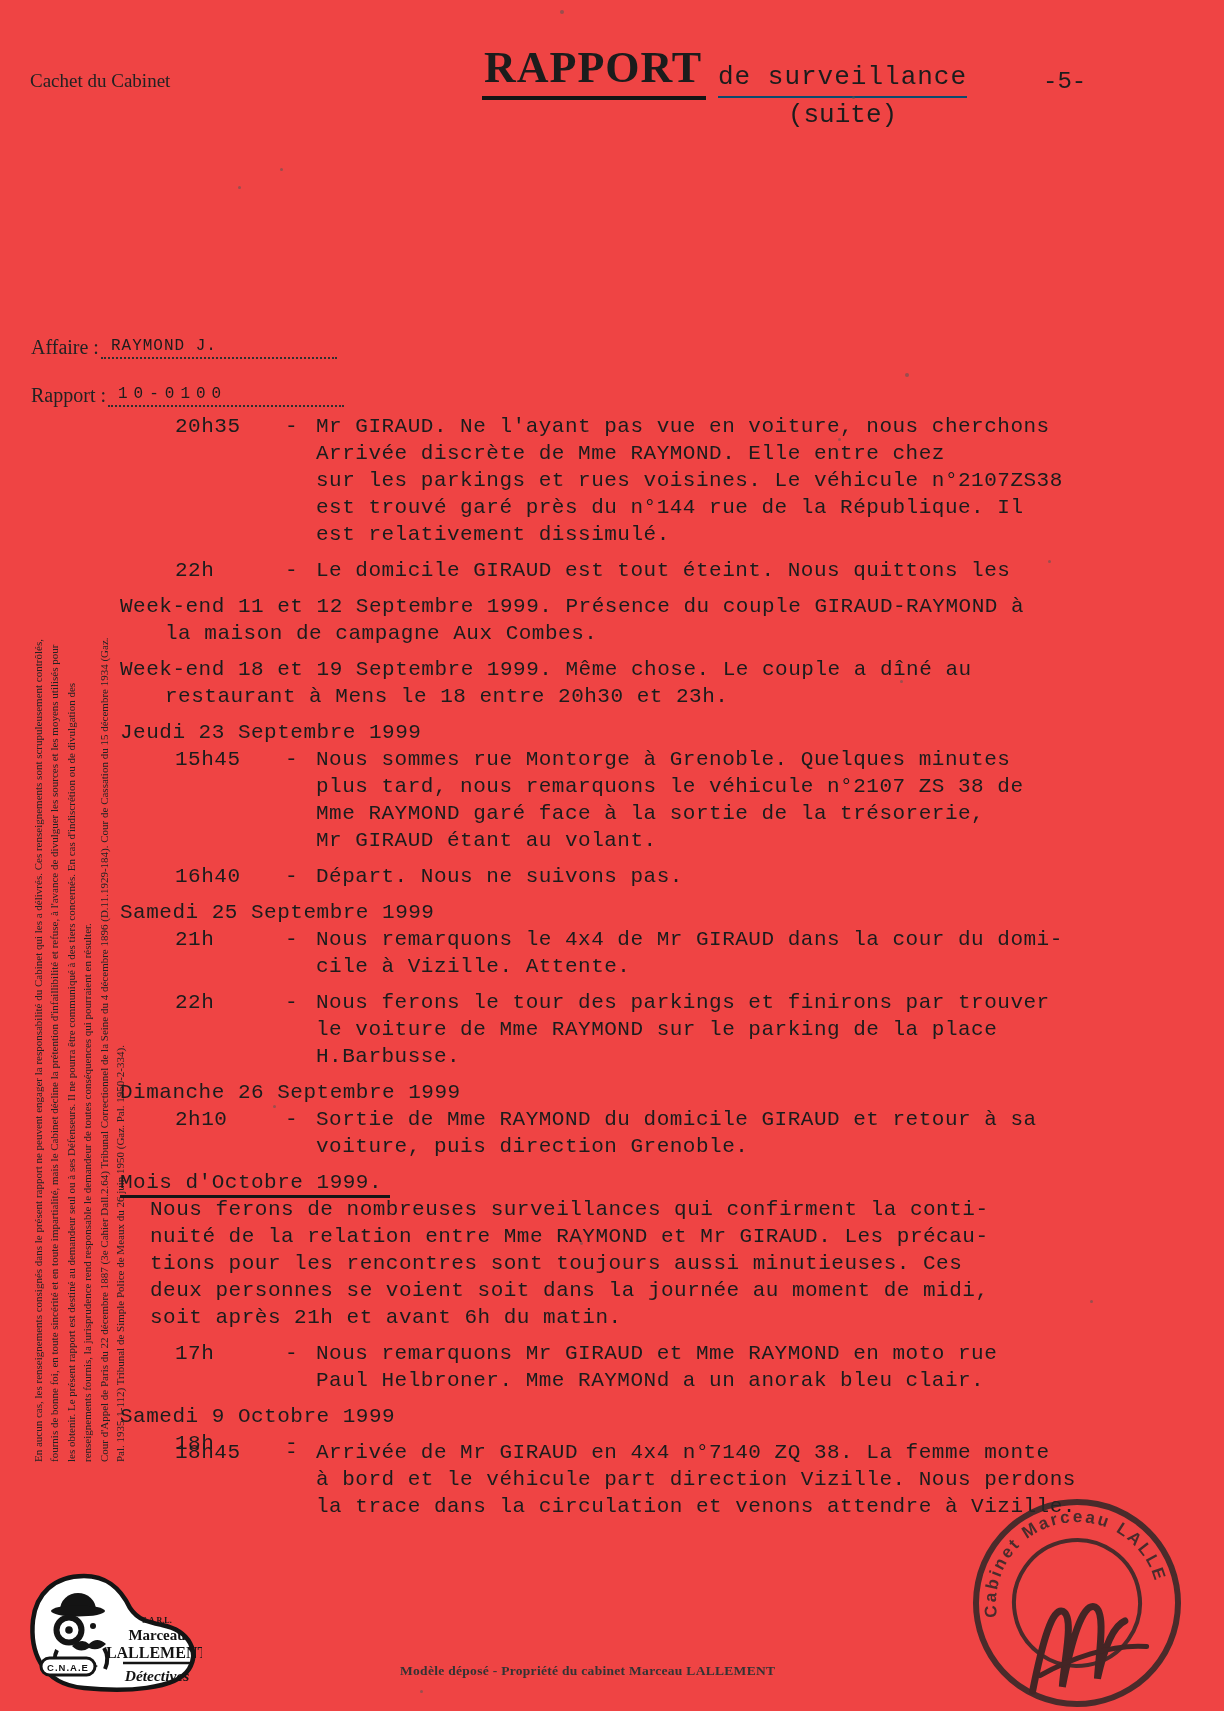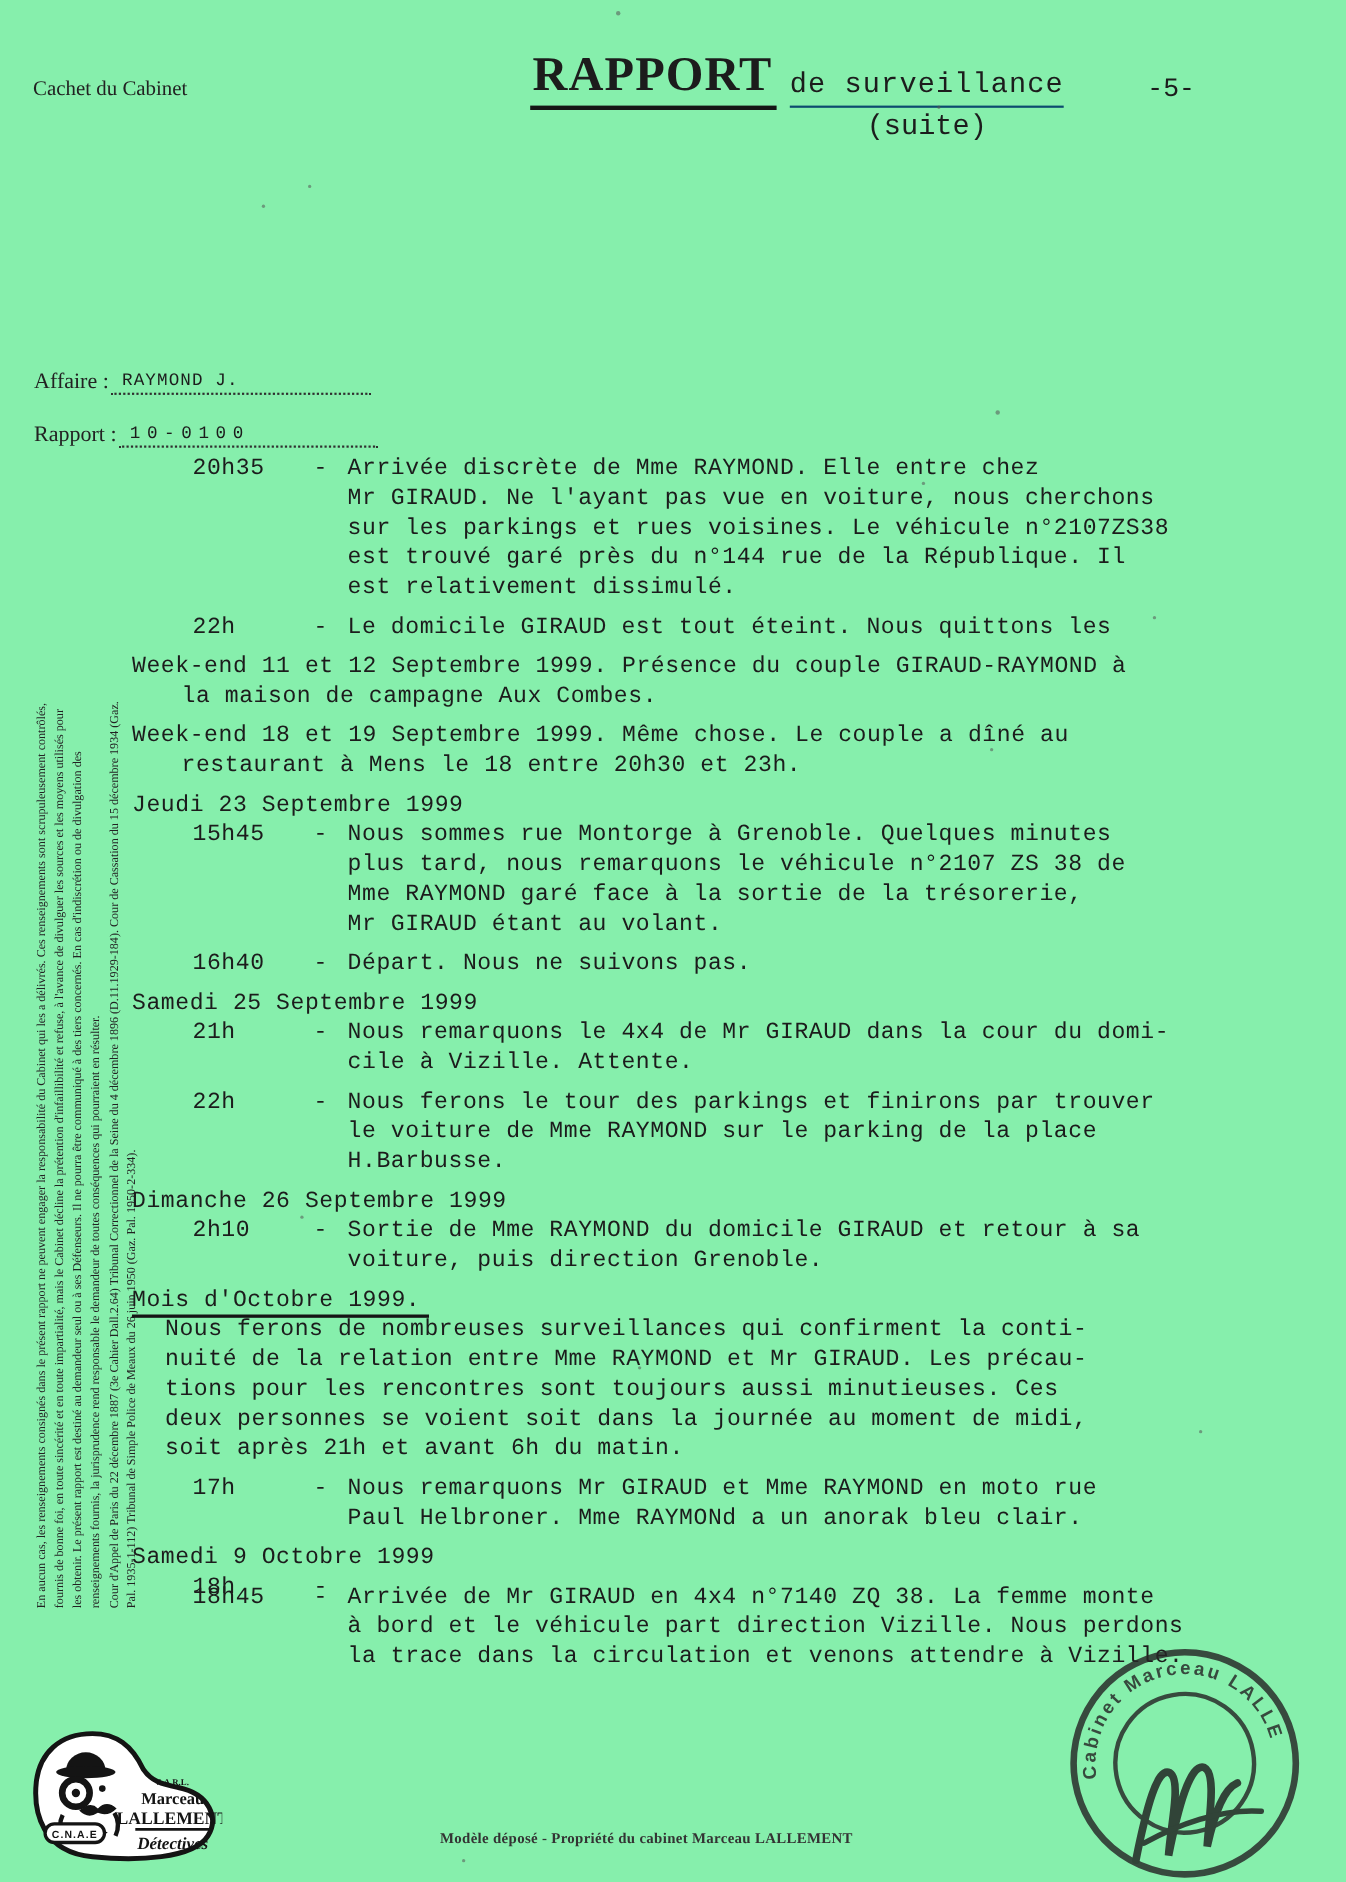--- a/index.html
+++ b/index.html
@@ -1,19 +1,19 @@
 <!DOCTYPE html>
 <html><head>
 <meta charset="utf-8">
 <style>
   * { margin:0; padding:0; box-sizing:border-box; }
   html,body { background:#e8e8e8; }
   .page {
     position:relative; width:1224px; height:1711px; margin:0 auto;
-    background:#86efac; overflow:hidden; color:#1c1c1c;
+    background:#ef4444; overflow:hidden; color:#1c1c1c;
     font-family:"Liberation Mono","DejaVu Sans Mono",monospace;
   }
 
   
   .cachet { position:absolute; left:30px; top:70px; font-size:19px; color:#222;
             font-family:"Liberation Serif","DejaVu Serif",serif; }
   .title  { position:absolute; left:482px; top:42px;
             font-family:"Liberation Serif","DejaVu Serif",serif;
             font-size:44px; font-weight:bold; letter-spacing:1px;
             border-bottom:4px solid #151515; padding:0 4px 3px 2px; }
@@ -97,22 +97,22 @@
       <div class="sb-line">renseignements fournis, la jurisprudence rend responsable le demandeur de toutes conséquences qui pourraient en résulter.</div>
       <div class="sb-line">Cour d'Appel de Paris du 22 décembre 1887 (3e Cahier Dall.2.64) Tribunal Correctionnel de la Seine du 4 décembre 1896 (D.11.1929-184). Cour de Cassation du 15 décembre 1934 (Gaz.</div>
       <div class="sb-line">Pal. 1935-1-112) Tribunal de Simple Police de Meaux du 26 juin 1950 (Gaz. Pal. 1950-2-334).</div>
     </div>
 
   <div class="body">
       <div class="block entry">
         <span class="time">20h35</span>
         <span class="dash">-</span>
         <div class="lines">
+          <div class="line">Mr GIRAUD. Ne l'ayant pas vue en voiture, nous cherchons</div>
           <div class="line">Arrivée discrète de Mme RAYMOND. Elle entre chez</div>
-          <div class="line">Mr GIRAUD. Ne l'ayant pas vue en voiture, nous cherchons</div>
           <div class="line">sur les parkings et rues voisines. Le véhicule n°2107ZS38</div>
           <div class="line">est trouvé garé près du n°144 rue de la République. Il</div>
           <div class="line">est relativement dissimulé.</div>
         </div>
       </div>
       <div class="block entry">
         <span class="time">22h</span>
         <span class="dash">-</span>
         <div class="lines">
           <div class="line">Le domicile GIRAUD est tout éteint. Nous quittons les</div>

